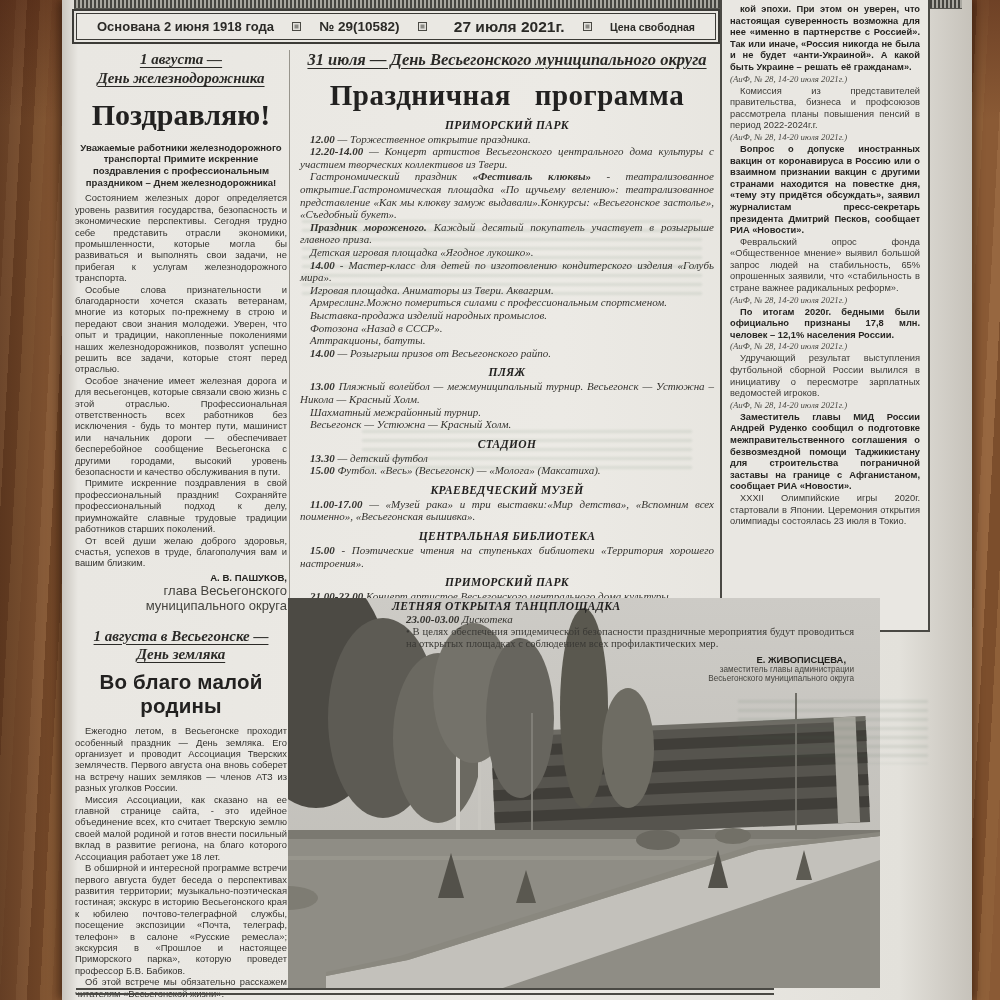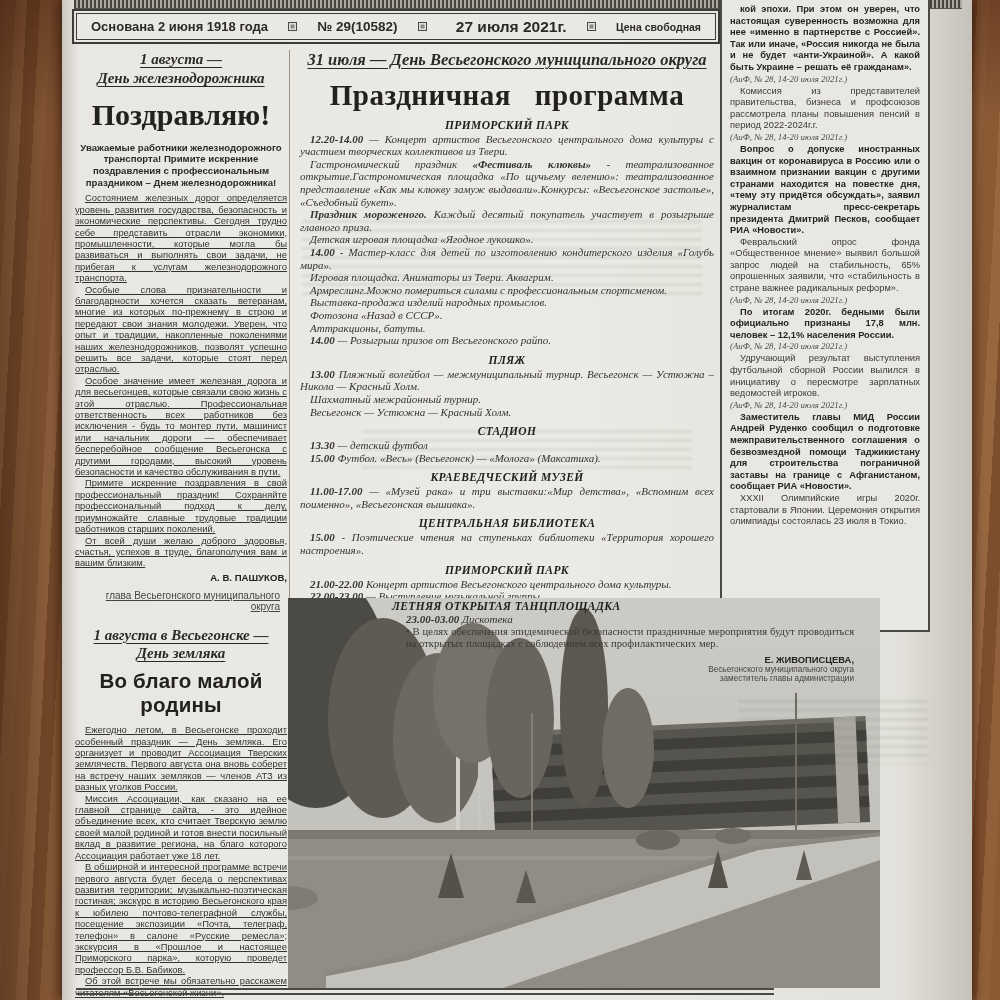--- a/index.html
+++ b/index.html
@@ -14,21 +14,21 @@
     box-shadow:-4px 0 9px rgba(30,12,4,.5), 4px 0 8px rgba(30,12,4,.35);
     color:#33322f;}
   
   .topband{position:absolute;left:12px;top:0;width:888px;height:8px;
     background:repeating-linear-gradient(90deg,#45443f 0 2px,#a9a7a0 2px 4px);
     border-bottom:1px solid #55544f;}
   
   .mastbox{position:absolute;left:14px;top:13px;width:640px;height:27px;
     border:1px solid #3c3b37;outline:2px solid #3c3b37;outline-offset:2px;
     background:#eae8e3;display:flex;align-items:center;justify-content:space-between;
-    padding:0 14px;box-sizing:border-box;}
+    padding:0 20px;box-sizing:border-box;}
   .mast-item{font-weight:bold;color:#2b2a27;white-space:nowrap;}
   .mast-founded{font-size:13px;}
   .mast-issue{font-size:13.5px;}
   .mast-date{font-size:15.5px;margin-left:9px;}
   .mast-price{font-size:10.5px;}
   .sqbullet{width:7px;height:7px;border:1px solid #4a4944;background:#8b8a85;box-shadow:inset 0 0 0 1.5px #e2e0db;flex:0 0 auto;}
   
   .leftcol{position:absolute;left:13px;top:48px;width:212px;}
   .vrule{position:absolute;left:227px;top:50px;width:1px;height:893px;background:#97948c;}
   .midcol{position:absolute;left:238px;top:48px;width:414px;}
@@ -39,23 +39,23 @@
   .k-left{font-size:15px;margin:2px 0 6px;}
   .k-mid{font-size:16.5px;margin:2px 0 4px;}
   
   .h-pozdr{font-family:"Liberation Serif",serif;font-weight:bold;font-size:30px;
     text-align:center;color:#222120;margin:10px 0 10px;}
   .h-blago{font-weight:bold;font-size:20.5px;text-align:center;color:#222120;margin:6px 0 7px;letter-spacing:.2px;}
   .h-prog{font-family:"Liberation Serif",serif;font-weight:bold;font-size:29px;
     text-align:center;color:#222120;margin:8px 0 6px;word-spacing:16px;letter-spacing:.5px;}
   
   .lead{font-weight:bold;font-size:9.6px;line-height:1.22;text-align:center;color:#2b2a27;margin:0 0 4px;}
-  .body-p{font-size:9.4px;line-height:11.4px;text-align:justify;margin:0;text-indent:10px;color:#34332f;text-decoration:underline;}
+  .body-p{font-size:9.4px;line-height:11.4px;text-align:justify;margin:0;text-indent:10px;color:#34332f;}
   .sig{font-weight:bold;font-size:9.6px;text-align:right;color:#242320;margin:3px 0 0;}
-  .sigrole{font-size:10px;text-align:right;color:#45443f;margin:7px;text-decoration:underline;}
+  .sigrole{font-size:13px;text-align:right;color:#45443f;margin:0;}
   
   .venue{font-family:"Liberation Serif",serif;font-weight:bold;font-style:italic;
     font-size:11.5px;text-align:center;color:#222120;margin:7px 0 2px;letter-spacing:.4px;}
   .prog-item{font-family:"Liberation Serif",serif;font-style:italic;font-size:11px;
     line-height:12.6px;margin:0;text-align:justify;text-indent:10px;color:#34332f;}
   .prog-item .b{font-weight:bold;}
   
   .newsbox{position:absolute;left:658px;top:-4px;width:210px;height:636px;
     border:2px solid #4a4944;background:#e9e7e2;box-sizing:border-box;padding:6px 8px;overflow:hidden;}
   .news-p{font-size:9.3px;line-height:11.6px;text-align:justify;margin:0;text-indent:10px;color:#3a3935;}
@@ -65,21 +65,21 @@
   
   .photo{position:absolute;left:226px;top:598px;width:592px;height:390px;background:#c6c4bf;overflow:hidden;}
   .photo svg{display:block;}
   .caption{position:absolute;left:104px;top:2px;width:462px;}
   .cap-venue{font-family:"Liberation Serif",serif;font-weight:bold;font-style:italic;
     font-size:11.5px;color:#222120;margin:0 0 1px;letter-spacing:.4px;}
   .cap-item{font-family:"Liberation Serif",serif;font-style:italic;font-size:11px;margin:0 0 1px 14px;color:#34332f;}
   .cap-item .b{font-weight:bold;}
   .cap-note{font-family:"Liberation Serif",serif;font-size:10.6px;
     line-height:12.4px;margin:0 0 3px 14px;color:#3a3935;text-align:justify;}
-  .cap-sig{font-weight:bold;font-size:9.4px;text-align:right;margin:2px 0 0;color:#242320;}
+  .cap-sig{font-weight:bold;font-size:9.4px;text-align:right;margin:2px 8px 0;color:#242320;}
   .cap-role{font-size:8.2px;text-align:right;margin:0;color:#45443f;}
   
   .dline{position:absolute;left:14px;top:988px;width:698px;height:3px;
     border-top:2px solid #4a4944;border-bottom:2px solid #4a4944;}
   
   .bleed{position:absolute;opacity:.10;filter:blur(1px);
     background:repeating-linear-gradient(180deg,#4a6a52 0 3px,transparent 3px 9px);}
   .bleed1{left:240px;top:220px;width:400px;height:78px;}
   .bleed2{left:676px;top:700px;width:190px;height:64px;}
   .bleed3{left:300px;top:430px;width:330px;height:40px;}
@@ -136,20 +136,21 @@
 
     <div class="vrule"></div>
 
     <div class="midcol">
       <div class="kicker k-mid">
         <span class="ul">31 июля — День Весьегонского муниципального округа</span>
       </div>
       <div class="h-prog">Праздничная  программа</div>
       <div>
           <div class="venue">ПРИМОРСКИЙ ПАРК</div>
+          <p class="prog-item"><span class="b">12.00</span><span> — Торжественное открытие праздника.</span></p>
           <p class="prog-item"><span class="b">12.20-14.00</span><span> — Концерт артистов Весьегонского центрального дома культуры с участием творческих коллективов из Твери.</span></p>
           <p class="prog-item"><span>Гастрономический праздник </span><span class="b">«Фестиваль клюквы»</span><span> - театрализованное открытие.Гастрономическая площадка «По щучьему велению»: театрализованное представление «Как мы клюкву замуж выдавали».Конкурсы: «Весьегонское застолье», «Съедобный букет».</span></p>
           <p class="prog-item"><span class="b">Праздник мороженого.</span><span> Каждый десятый покупатель участвует в розыгрыше главного приза.</span></p>
           <p class="prog-item"><span>Детская игровая площадка «Ягодное лукошко».</span></p>
           <p class="prog-item"><span class="b">14.00</span><span> - Мастер-класс для детей по изготовлению кондитерского изделия «Голубь мира».</span></p>
           <p class="prog-item"><span>Игровая площадка. Аниматоры из Твери. Аквагрим.</span></p>
           <p class="prog-item"><span>Армреслинг.Можно помериться силами с профессиональным спортсменом.</span></p>
           <p class="prog-item"><span>Выставка-продажа изделий народных промыслов.</span></p>
           <p class="prog-item"><span>Фотозона «Назад в СССР».</span></p>
           <p class="prog-item"><span>Аттракционы, батуты.</span></p>
@@ -236,22 +237,22 @@
         <polygon points="508,282 516,252 524,282" fill="#5d5b53"></polygon>
         <ellipse cx="370" cy="242" rx="22" ry="10" fill="#6a6860"></ellipse>
         <ellipse cx="445" cy="238" rx="18" ry="8" fill="#727067"></ellipse>
         <ellipse cx="60," cy="300" rx="30" ry="12" fill="#7e7c73"></ellipse>
       </svg>
       <div class="caption">
         <p class="cap-venue">ЛЕТНЯЯ ОТКРЫТАЯ ТАНЦПЛОЩАДКА</p>
         <p class="cap-item"><span class="b">23.00-03.00</span><span> Дискотека</span></p>
         <p class="cap-note">• В целях обеспечения эпидемической безопасности  праздничные мероприятия будут проводиться на открытых площадках с соблюдением всех профилактических мер.</p>
         <p class="cap-sig">Е. ЖИВОПИСЦЕВА,</p>
+        <p class="cap-role">заместитель главы администрации</p>
         <p class="cap-role">Весьегонского муниципального округа</p>
-        <p class="cap-role">заместитель главы администрации</p>
       </div>
     </div>
 
     <div class="dline"></div>
 
     <div class="bleed bleed1"></div>
     <div class="bleed bleed2"></div>
     <div class="bleed bleed3"></div>
   </div>
 </div>

